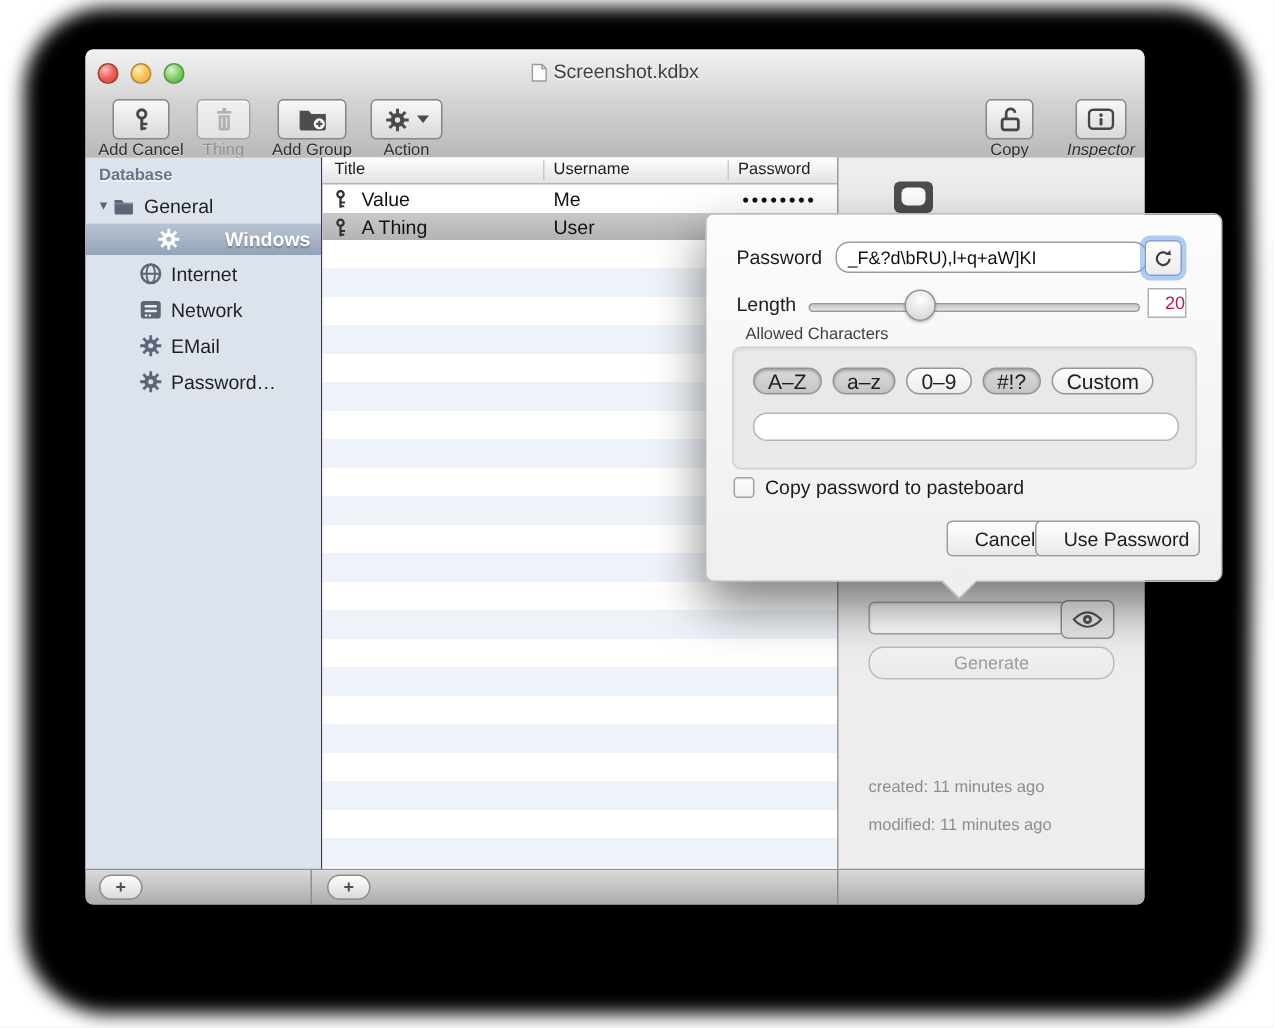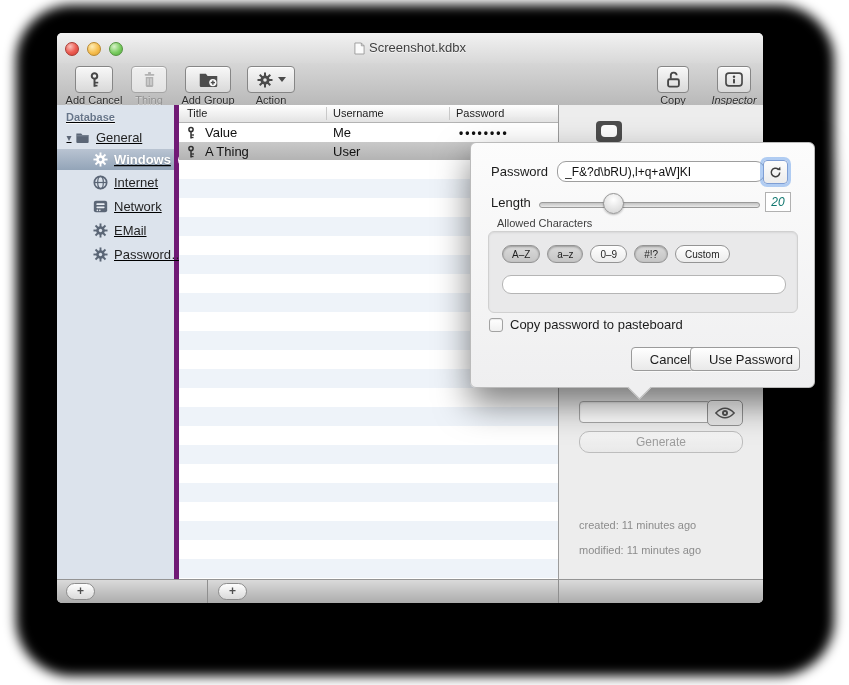--- a/index.html
+++ b/index.html
@@ -18,29 +18,29 @@
   .toolbar{position:absolute;top:30px;left:0;right:0;height:42px;background:linear-gradient(#d6d6d6,#b9b9b9);border-bottom:1px solid #8d8d8d;}
   .tool{position:absolute;top:3px;text-align:center;}
   .tool .btn{height:25px;margin:0 auto;border:1px solid #868686;border-radius:4px;background:linear-gradient(#f8f8f8,#d9d9d9);box-shadow:inset 0 1px 0 rgba(255,255,255,.85);display:flex;align-items:center;justify-content:center;}
   .tool .lbl{font-size:11px;color:#2e2e2e;margin-top:1px;text-shadow:0 1px 0 rgba(255,255,255,.45);white-space:nowrap;}
   .tool.disabled .btn{border-color:#a5a5a5;background:linear-gradient(#f0f0f0,#e2e2e2);}
   .tool.disabled .btn svg{opacity:.45;}
   .tool.disabled .lbl{color:#8f8f8f;}
   .caret{width:0;height:0;border-left:4px solid transparent;border-right:4px solid transparent;border-top:5px solid #4a4a4a;margin-left:5px;}
   
   .content{position:absolute;top:72px;bottom:23px;left:0;right:0;display:flex;}
-  .sidebar{width:122px;background:#dce3ec;border-right:5px solid #701a75;box-sizing:border-box;position:relative;text-decoration:underline;}
+  .sidebar{width:158px;background:#dce3ec;border-right:1px solid #701a75;box-sizing:border-box;position:relative;}
   .sb-header{margin:6px 0 4px 9px;font-size:11px;font-weight:bold;color:#66758a;text-shadow:0 1px 0 rgba(255,255,255,.7);}
   .sb-row{display:flex;align-items:center;font-size:13px;color:#1f1f1f;height:22px;}
   .sb-row .disc{font-size:10px;color:#5c6676;width:12px;text-align:center;margin-left:6px;}
   .sb-row .sbicon{width:15px;height:15px;margin-right:6px;flex:none;}
   .sb-row.general{height:20px;margin-top:2px;}
   .sb-row.selected{height:21px;background:linear-gradient(#b9c4d2,#93a4b8);color:#fff;font-weight:bold;text-shadow:0 1px 1px rgba(0,0,0,.25);margin-top:2px;}
   .sb-row.child{padding-left:36px;height:24px;}
-  .sb-row.selected{padding-left:36px;}
+  .sb-row.selected{padding-left:48px;gap:24px;}
   .badge{margin-left:7px;background:#fff;color:#8494ab;font-size:11px;font-weight:bold;border-radius:9px;padding:1px 7px;text-shadow:none;}
   .gear-hole{fill:#dce3ec;}
   .selected .gear-hole{fill:#a6b4c6;}
   
   .tablecol{flex:1;background:#fff;position:relative;min-width:0;}
   .thead{height:17px;background:linear-gradient(#ffffff,#e3e3e3);border-bottom:1px solid #b3b3b3;position:relative;font-size:11px;color:#1d1d1d;}
   .thead .hcell{position:absolute;top:2px;}
   .thead .hsep{position:absolute;top:2px;bottom:2px;width:1px;background:#c9c9c9;}
   .trow{height:19px;display:flex;align-items:center;font-size:13px;color:#111;}
   .trow.selected{background:linear-gradient(#c9c9c9,#b2b2b2);}
@@ -61,25 +61,25 @@
   .bsep{position:absolute;top:0;bottom:0;width:1px;background:#8f8f8f;}
   .plus-btn{position:absolute;top:3px;width:27px;height:15px;border:1px solid #8d8d8d;border-radius:9px;background:linear-gradient(#fefefe,#dadada);color:#4f4f4f;font-size:12px;font-weight:bold;line-height:14px;text-align:center;}
   
   .popover{position:absolute;left:413px;top:109px;width:343px;height:244px;background:linear-gradient(#fcfcfc,#efeff0);border:1px solid #bbbbbb;border-radius:6px;box-shadow:0 16px 34px rgba(0,0,0,.5);z-index:5;}
   .pop-arrow{position:absolute;left:160px;bottom:-9px;width:16px;height:16px;background:#efeff0;border-right:1px solid #bbbbbb;border-bottom:1px solid #bbbbbb;transform:rotate(45deg);}
   .plabel{position:absolute;font-size:13px;color:#1c1c1c;}
   .p-pass-field{position:absolute;left:86px;top:18px;width:192px;height:19px;border:1px solid #9e9e9e;border-radius:9px;background:#fff;font-size:12px;padding:0 7px;font-family:"Liberation Sans",sans-serif;color:#111;}
   .p-refresh{position:absolute;left:292px;top:17px;width:23px;height:22px;border:1px solid #7e9ed4;border-radius:4px;background:linear-gradient(#fdfdfd,#ececec);box-shadow:0 0 0 3px rgba(115,165,235,.55);display:flex;align-items:center;justify-content:center;}
   .slider-track{position:absolute;left:68px;top:59px;width:219px;height:4px;border:1px solid #9a9a9a;border-radius:3px;background:linear-gradient(#c2c2c2,#e9e9e9);}
   .slider-knob{position:absolute;left:132px;top:50px;width:19px;height:19px;border:1px solid #949494;border-radius:50%;background:radial-gradient(circle at 50% 30%,#ffffff,#dcdcdc 75%);box-shadow:0 1px 2px rgba(0,0,0,.25);}
-  .p-len-value{position:absolute;left:294px;top:49px;width:24px;height:18px;border:1px solid #b1b1b1;background:#fff;font-size:12px;text-align:center;padding:0;font-family:"Liberation Sans",sans-serif;color:#0f766e;font-style:italic;}
+  .p-len-value{position:absolute;left:294px;top:49px;width:24px;height:18px;border:1px solid #b1b1b1;background:#fff;font-size:12px;text-align:right;padding:0;font-family:"Liberation Sans",sans-serif;color:#be185d;}
   .p-allowed{position:absolute;left:26px;top:74px;font-size:11px;color:#3f3f3f;}
   .groupbox{position:absolute;left:17px;top:88px;width:308px;height:80px;background:#e9e9ea;border:1px solid #d0d0d0;border-radius:6px;box-shadow:inset 0 1px 2px rgba(0,0,0,.08);}
   .pillrow{position:absolute;left:13px;top:13px;display:flex;gap:7px;}
-  .pill{height:16px;border:1px solid #949494;border-radius:9px;font-size:10px;display:inline-flex;align-items:center;padding:0 9px;color:#1e1e1e;background:linear-gradient(#fefefe,#ececec);white-space:nowrap;}
+  .pill{height:16px;border:1px solid #949494;border-radius:9px;font-size:14px;display:inline-flex;align-items:center;padding:0 9px;color:#1e1e1e;background:linear-gradient(#fefefe,#ececec);white-space:nowrap;}
   .pill.sel{background:linear-gradient(#dadada,#c5c5c5);box-shadow:inset 0 1px 2px rgba(0,0,0,.3);}
   .custom-field{position:absolute;left:13px;top:43px;width:268px;height:17px;border:1px solid #b5b5b5;border-radius:9px;background:#fff;font-size:12px;padding:0 7px;font-family:"Liberation Sans",sans-serif;}
   .p-checkrow{position:absolute;left:18px;top:174px;display:flex;align-items:center;gap:7px;font-size:13px;color:#1c1c1c;}
   .checkbox{width:12px;height:12px;border:1px solid #a2a2a2;border-radius:3px;background:linear-gradient(#fff,#f0f0f0);box-shadow:inset 0 1px 1px rgba(0,0,0,.08);}
   .pbtn{position:absolute;top:204px;height:22px;border:1px solid #9b9b9b;border-radius:4px;background:linear-gradient(#ffffff,#e9e9e9);font-size:13px;color:#1c1c1c;display:flex;align-items:center;justify-content:center;box-shadow:0 1px 0 rgba(255,255,255,.6);padding-left:12px;}
   .pbtn.cancel{left:160px;width:52px;}
   .pbtn.use{left:219px;width:96px;}
   svg{display:block;}
 </style>
 </head>

